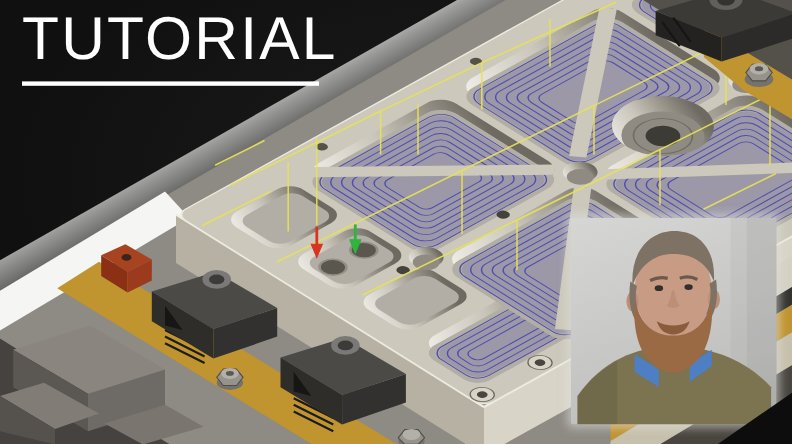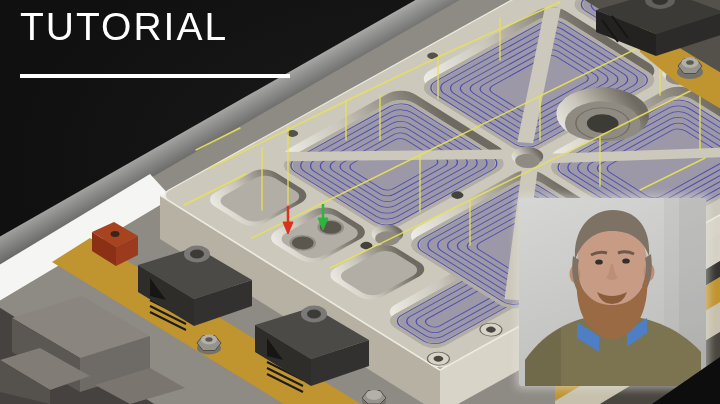--- a/index.html
+++ b/index.html
@@ -4,21 +4,21 @@
 <style>
   html,body{margin:0;padding:0;background:#000;}
   .stage{
     position:relative;width:720px;height:404px;overflow:hidden;
     background:radial-gradient(ellipse at 60% 40%, #1c1c1c 0%, var(--c-background,#0f0f0f) 70%);
     font-family:"Liberation Sans", sans-serif;
   }
   .scene{position:absolute;left:0;top:0;}
   .title{
     position:absolute;left:20px;top:7px;
-    font-size:39px;font-weight:400;letter-spacing:2px;line-height:1.05;
+    font-size:55px;font-weight:400;letter-spacing:2px;line-height:1.05;
     color:var(--c-title-text,#fff);
   }
   .rule{position:absolute;left:20px;top:74px;width:270px;height:4px;background:var(--c-title-text,#fff);}
   .photo{
     position:absolute;left:519px;top:198px;width:187px;height:188px;
     background:linear-gradient(160deg, var(--p-backdrop,#d6d6d4) 0%, #c2c2c0 70%, #b4b4b2 100%);
     box-shadow:0 0 9px 3px rgba(225,225,222,.55);
     border-radius:2px;overflow:hidden;
   }
   

